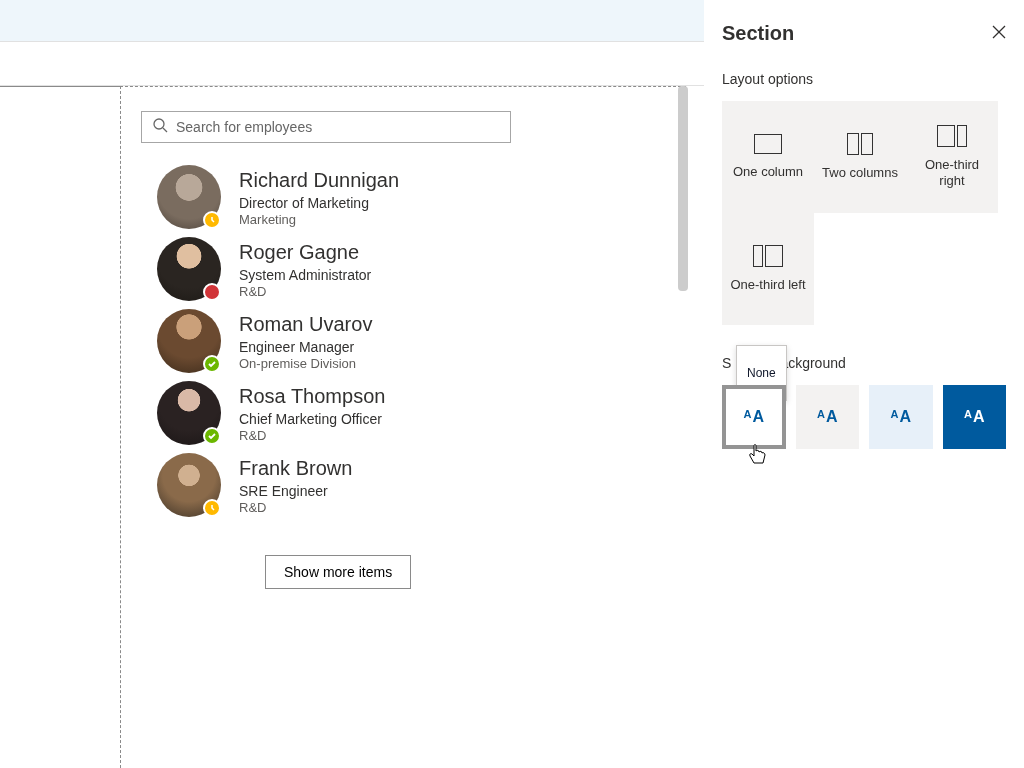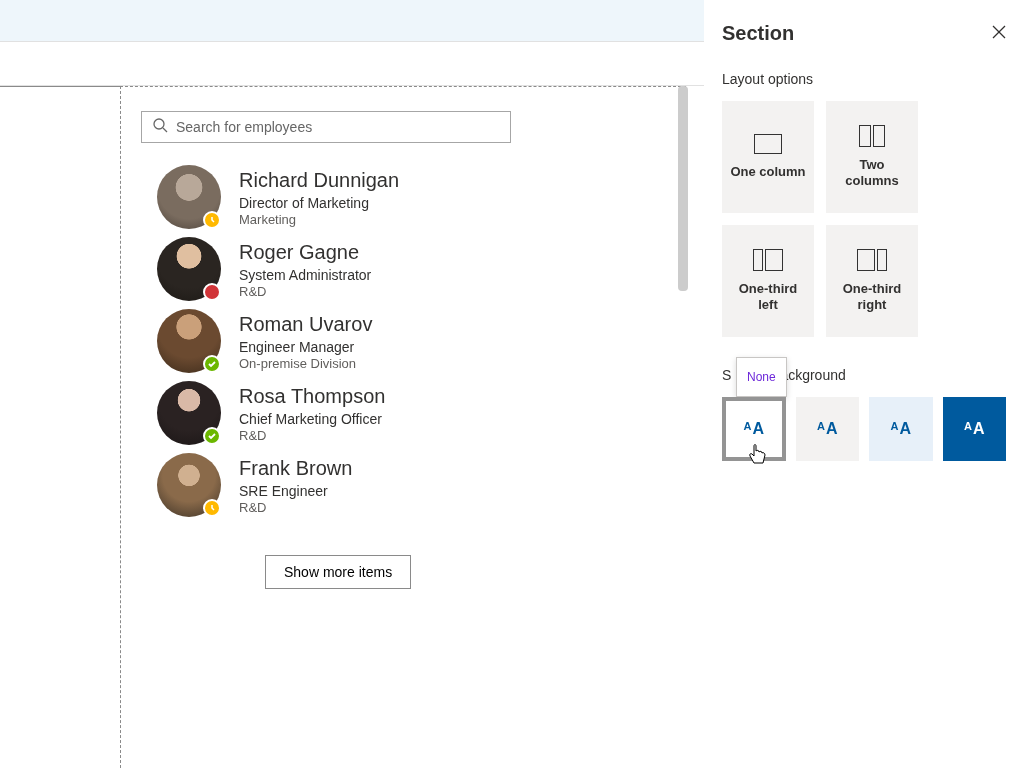--- a/index.html
+++ b/index.html
@@ -44,42 +44,42 @@
 .scrollbar { position: absolute; top: 86px; left: 678px; width: 10px; height: 205px; background: #ccc; border-radius: 4px; }
 
 .side-panel { position: absolute; top: 0; right: 0; width: 320px; height: 768px; background: #fff; padding: 22px 18px; }
 .panel-head { display: flex; justify-content: space-between; align-items: center; margin-bottom: 26px; }
 .panel-title { font-size: 20px; font-weight: 700; color: #323130; }
 .close-icon { cursor: pointer; }
 .close-icon svg { width: 14px; height: 14px; }
 
 .section-label { font-size: 14px; color: #323130; margin-bottom: 14px; }
 
-.layout-grid { display: flex; flex-wrap: wrap; gap: 12px; margin-bottom: 30px; font-weight: bold; }
+.layout-grid { display: flex; flex-wrap: wrap; gap: 0; margin-bottom: 30px; }
 .layout-tile { width: 92px; height: 112px; background: #f3f2f1; border: 2px solid transparent; display: flex; flex-direction: column; align-items: center; justify-content: center; gap: 10px; cursor: pointer; position: relative; }
 .layout-tile.selected { background: #fff; border-color: #0078d4; }
 .layout-tile .radio-dot { position: absolute; top: 6px; right: 6px; width: 16px; height: 16px; border: 2px solid #0078d4; border-radius: 50%; display: flex; align-items: center; justify-content: center; }
 .layout-tile .radio-dot::after { content: ""; width: 8px; height: 8px; background: #0078d4; border-radius: 50%; }
 .tile-glyph { display: flex; gap: 2px; }
 .col-box { border: 1.5px solid #333; background: transparent; }
 .tile-label { font-size: 13px; text-align: center; line-height: 1.25; color: #323130; padding: 0 4px; }
 
 .bg-grid { display: flex; gap: 10px; }
 .bg-tile { width: 64px; height: 64px; display: flex; align-items: center; justify-content: center; cursor: pointer; position: relative; }
 .bg-tile.selected { border: 4px solid #949494; }
 .bg-tile.none { background: #fff; }
 .bg-tile.light1 { background: #f3f2f1; }
 .bg-tile.light2 { background: #e7f0f9; }
 .bg-tile.strong { background: #005a9e; }
 .bg-tile .aa { font-size: 16px; font-weight: 600; }
 .bg-tile.none .aa, .bg-tile.light1 .aa, .bg-tile.light2 .aa { color: #005a9e; }
 .bg-tile.strong .aa { color: #fff; }
 .aa::before { content: "A"; font-size: 11px; vertical-align: top; margin-right: 1px; }
 
-.tooltip { position: absolute; background: #fff; border: 1px solid #c8c6c4; box-shadow: 0 2px 6px rgba(0,0,0,0.15); font-size: 12px; padding: 12px 10px; color: #6d28d9; }
+.tooltip { position: absolute; background: #fff; border: 1px solid #c8c6c4; box-shadow: 0 2px 6px rgba(0,0,0,0.15); font-size: 12px; padding: 20px 10px; color: #0f172a; }
 .cursor-hand { position: absolute; pointer-events: none; }
 .cursor-hand svg { width: 20px; height: 22px; }
 </style>
 </head>
 <body>
 
 <div class="top-banner"></div>
 
 <div class="command-bar">
   <button class="republish-btn">
@@ -219,32 +219,32 @@
       <div class="tile-glyph">
         <div class="col-box" style="width:12px;height:22px"></div>
         <div class="col-box" style="width:12px;height:22px"></div>
       </div>
       <div class="tile-label">Two columns</div>
     </div>
 
 
     <div class="layout-tile">
       <div class="tile-glyph">
+        <div class="col-box" style="width:18px;height:22px"></div>
+        <div class="col-box" style="width:10px;height:22px"></div>
+      </div>
+      <div class="tile-label">One-third right</div>
+    </div>
+
+    <div class="layout-tile">
+      <div class="tile-glyph">
         <div class="col-box" style="width:10px;height:22px"></div>
         <div class="col-box" style="width:18px;height:22px"></div>
       </div>
       <div class="tile-label">One-third left</div>
-    </div>
-
-    <div class="layout-tile">
-      <div class="tile-glyph">
-        <div class="col-box" style="width:18px;height:22px"></div>
-        <div class="col-box" style="width:10px;height:22px"></div>
-      </div>
-      <div class="tile-label">One-third right</div>
     </div>
 
   </div>
 
   <div style="position:relative">
     <div class="section-label" style="visibility:hidden">Section background</div>
     <div style="position:absolute;top:0;left:0;font-size:14px;color:#323130">S<span style="opacity:0">ection</span> background</div>
     <div class="tooltip" style="top:-10px;left:14px">None</div>
   </div>
 

